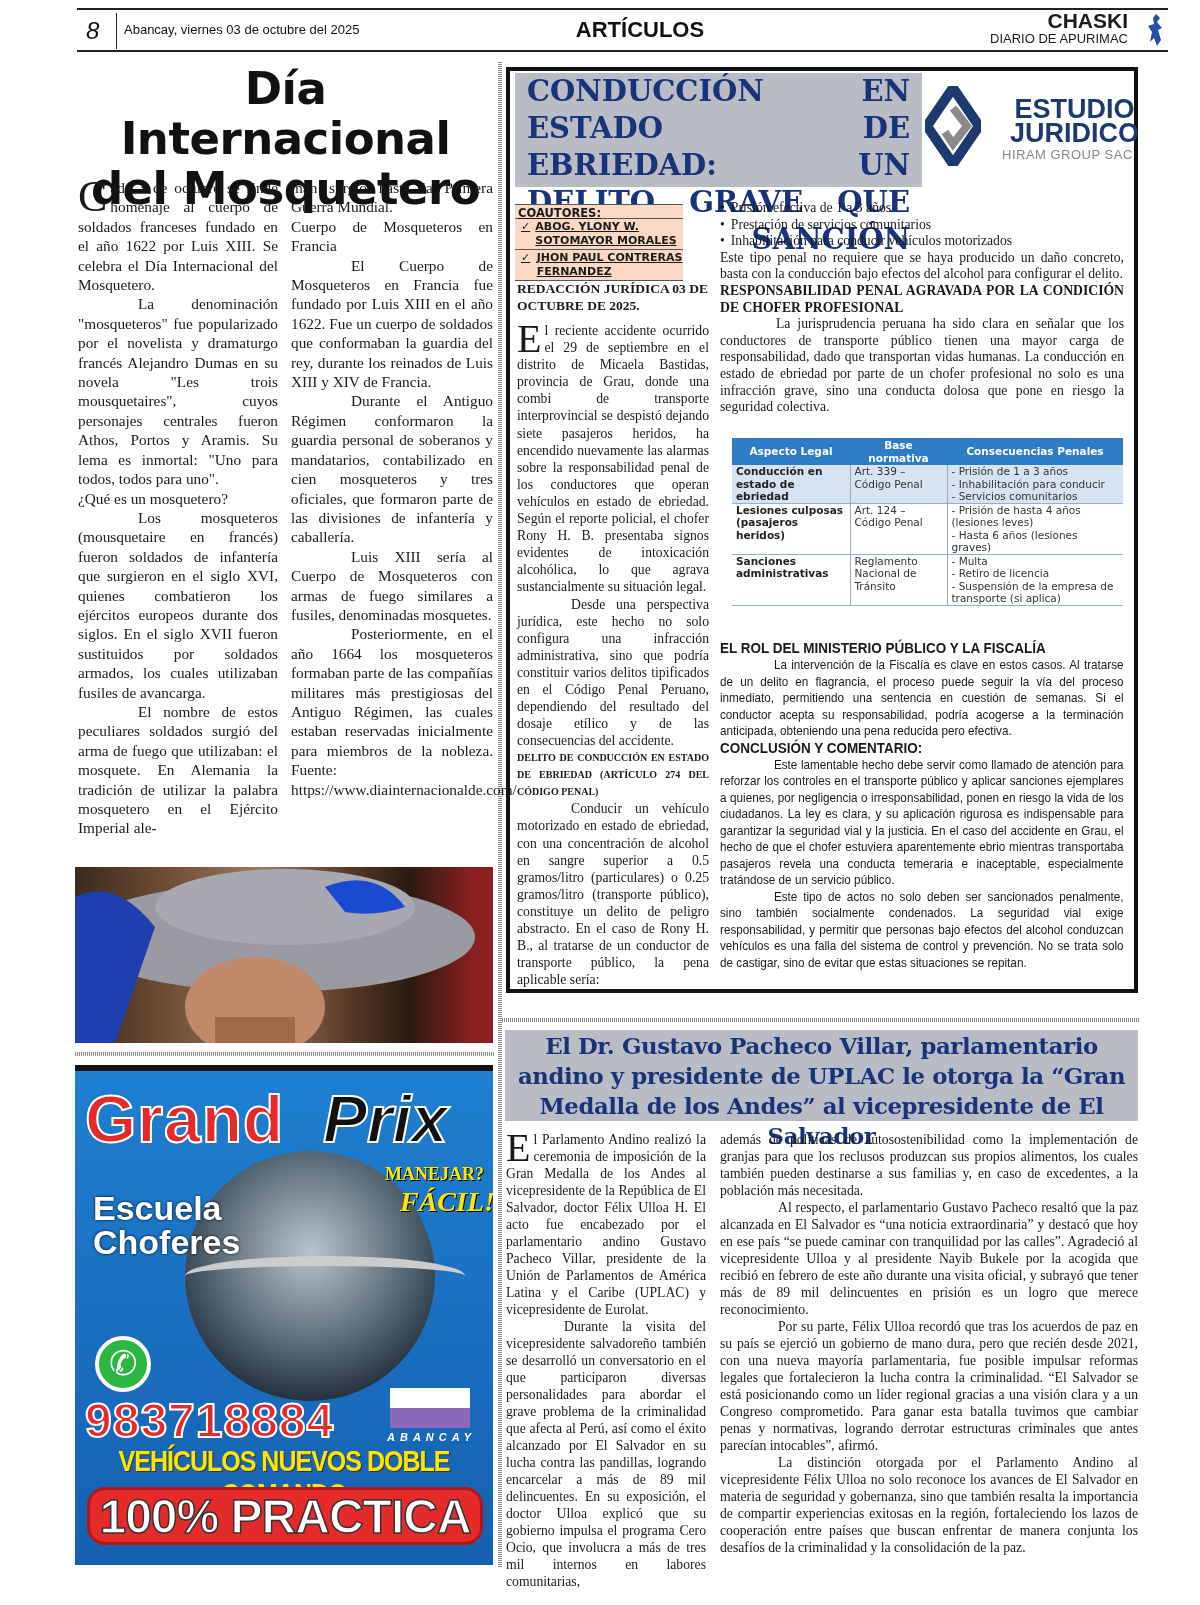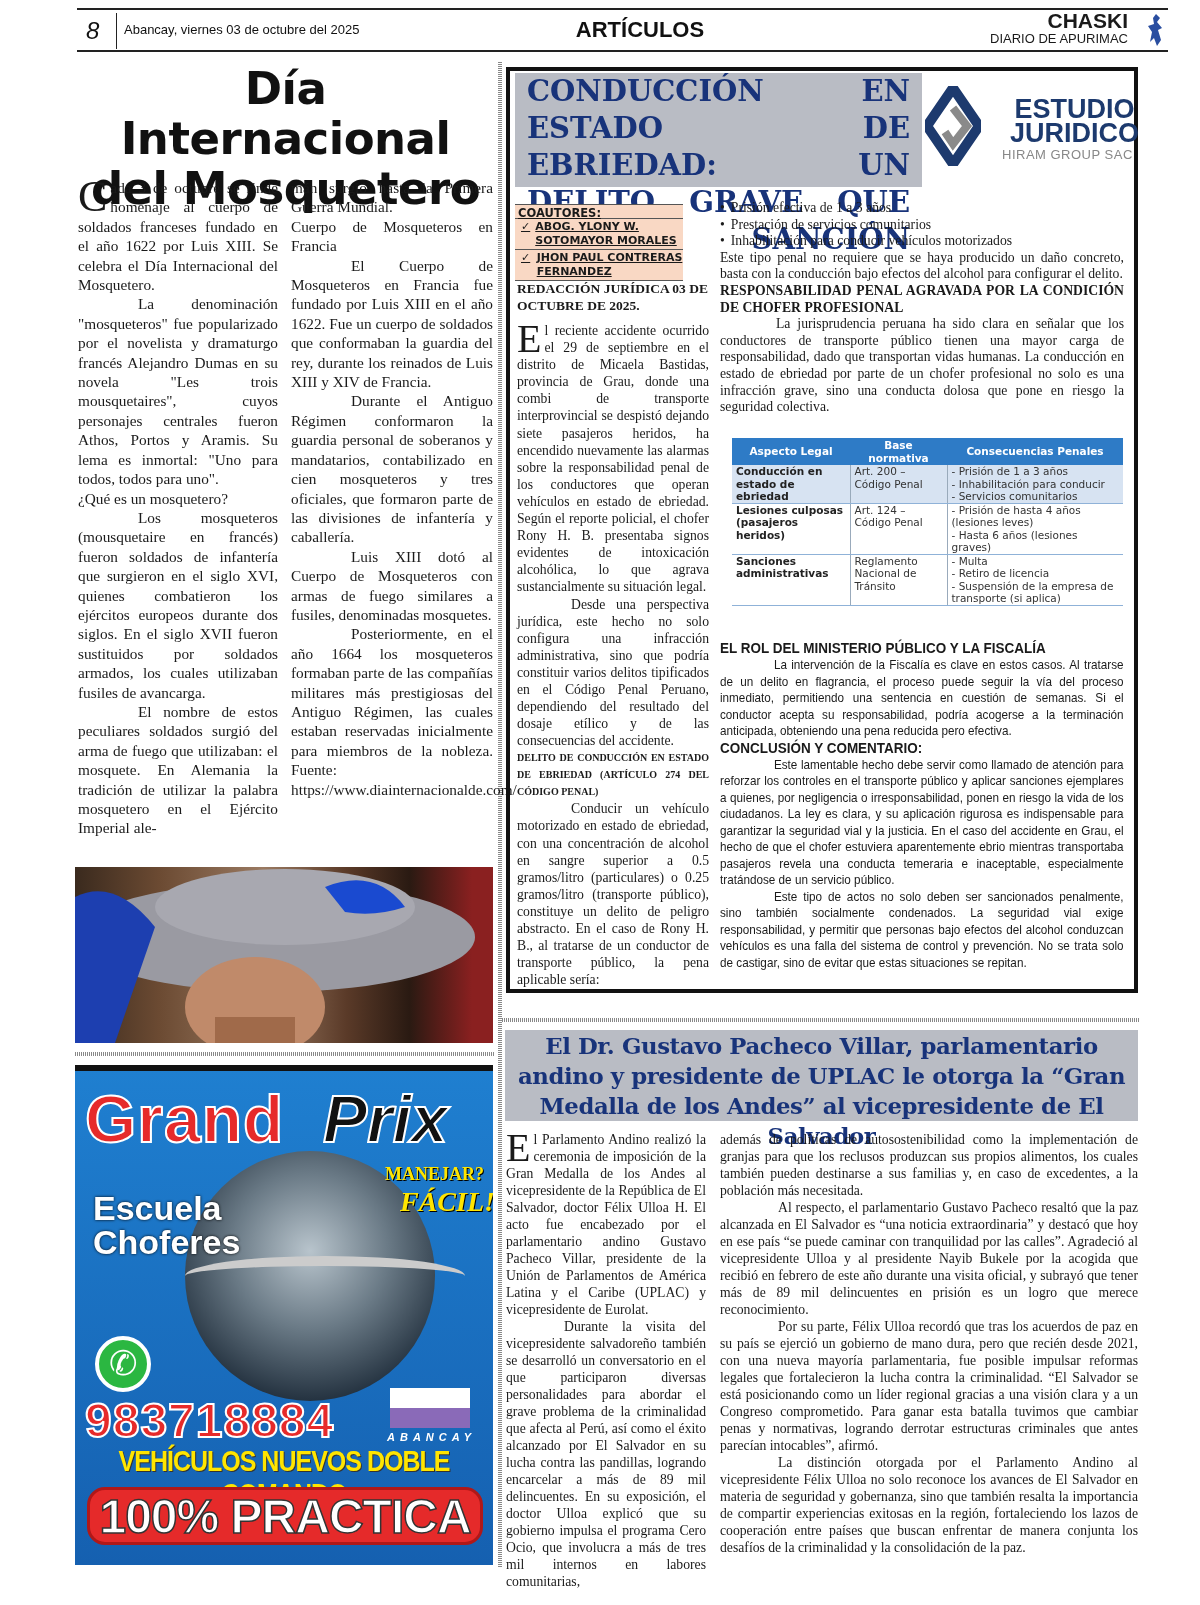--- a/index.html
+++ b/index.html
@@ -119,21 +119,21 @@
   <p class="ind">La denominación "mosqueteros" fue popularizado por el novelista y dramaturgo francés Alejandro Dumas en su novela "Les trois mousquetaires", cuyos personajes centrales fueron Athos, Portos y Aramis. Su lema es inmortal: "Uno para todos, todos para uno".</p>
   <p>¿Qué es un mosquetero?</p>
   <p class="ind">Los mosqueteros (mousquetaire en francés) fueron soldados de infantería que surgieron en el siglo XVI, quienes combatieron los ejércitos europeos durante dos siglos. En el siglo XVII fueron sustituidos por soldados armados, los cuales utilizaban fusiles de avancarga.</p>
   <p class="ind">El nombre de estos peculiares soldados surgió del arma de fuego que utilizaban: el mosquete. En Alemania la tradición de utilizar la palabra mosquetero en el Ejército Imperial ale-</p>
 </div>
 <div class="abs col l-col2">
   <p>mán surgió hasta la Primera Guerra Mundial.</p>
   <p>Cuerpo de Mosqueteros en Francia</p>
   <p class="ind">El Cuerpo de Mosqueteros en Francia fue fundado por Luis XIII en el año 1622. Fue un cuerpo de soldados que conformaban la guardia del rey, durante los reinados de Luis XIII y XIV de Francia.</p>
   <p class="ind">Durante el Antiguo Régimen conformaron la guardia personal de soberanos y mandatarios, contabilizado en cien mosqueteros y tres oficiales, que formaron parte de las divisiones de infantería y caballería.</p>
-  <p class="ind">Luis XIII dotó al Cuerpo de Mosqueteros con armas de fuego similares a fusiles, denominadas mosquetes.</p>
+  <p class="ind">Luis XIII sería al Cuerpo de Mosqueteros con armas de fuego similares a fusiles, denominadas mosquetes.</p>
   <p class="ind">Posteriormente, en el año 1664 los mosqueteros formaban parte de las compañías militares más prestigiosas del Antiguo Régimen, las cuales estaban reservadas inicialmente para miembros de la nobleza. Fuente: https://www.diainternacionalde.com/</p>
 </div>
 <div class="abs photo" title="Hombre con sombrero de mosquetero gris y plumas azules">
   <svg width="418" height="176" viewBox="0 0 418 176">
     <ellipse cx="200" cy="70" rx="200" ry="55" fill="#9a9aa2"></ellipse>
     <ellipse cx="210" cy="40" rx="130" ry="38" fill="#a8a8b0"></ellipse>
     <path d="M0 30 Q40 10 80 60 L40 176 L0 176 Z" fill="#1d3fb0"></path>
     <path d="M250 20 Q300 0 330 40 Q300 50 270 45 Z" fill="#1a4ad0"></path>
     <ellipse cx="180" cy="140" rx="70" ry="50" fill="#c08a6a"></ellipse>
     <rect x="140" y="150" width="80" height="26" fill="#a06a4a"></rect>
@@ -204,21 +204,21 @@
   <thead>
     <tr>
       <th>Aspecto Legal</th>
       <th>Base normativa</th>
       <th>Consecuencias Penales</th>
     </tr>
   </thead>
   <tbody>
     <tr class="shade">
       <td class="c1">Conducción en estado de ebriedad</td>
-      <td class="c2">Art. 200 – Código Penal</td>
+      <td class="c2">Art. 339 – Código Penal</td>
       <td style="white-space:pre-line;">- Prisión de 1 a 3 años
 - Inhabilitación para conducir
 - Servicios comunitarios</td>
     </tr>
     <tr>
       <td class="c1">Lesiones culposas (pasajeros heridos)</td>
       <td class="c2">Art. 124 – Código Penal</td>
       <td style="white-space:pre-line;">- Prisión de hasta 4 años (lesiones leves)
 - Hasta 6 años (lesiones graves)</td>
     </tr>

